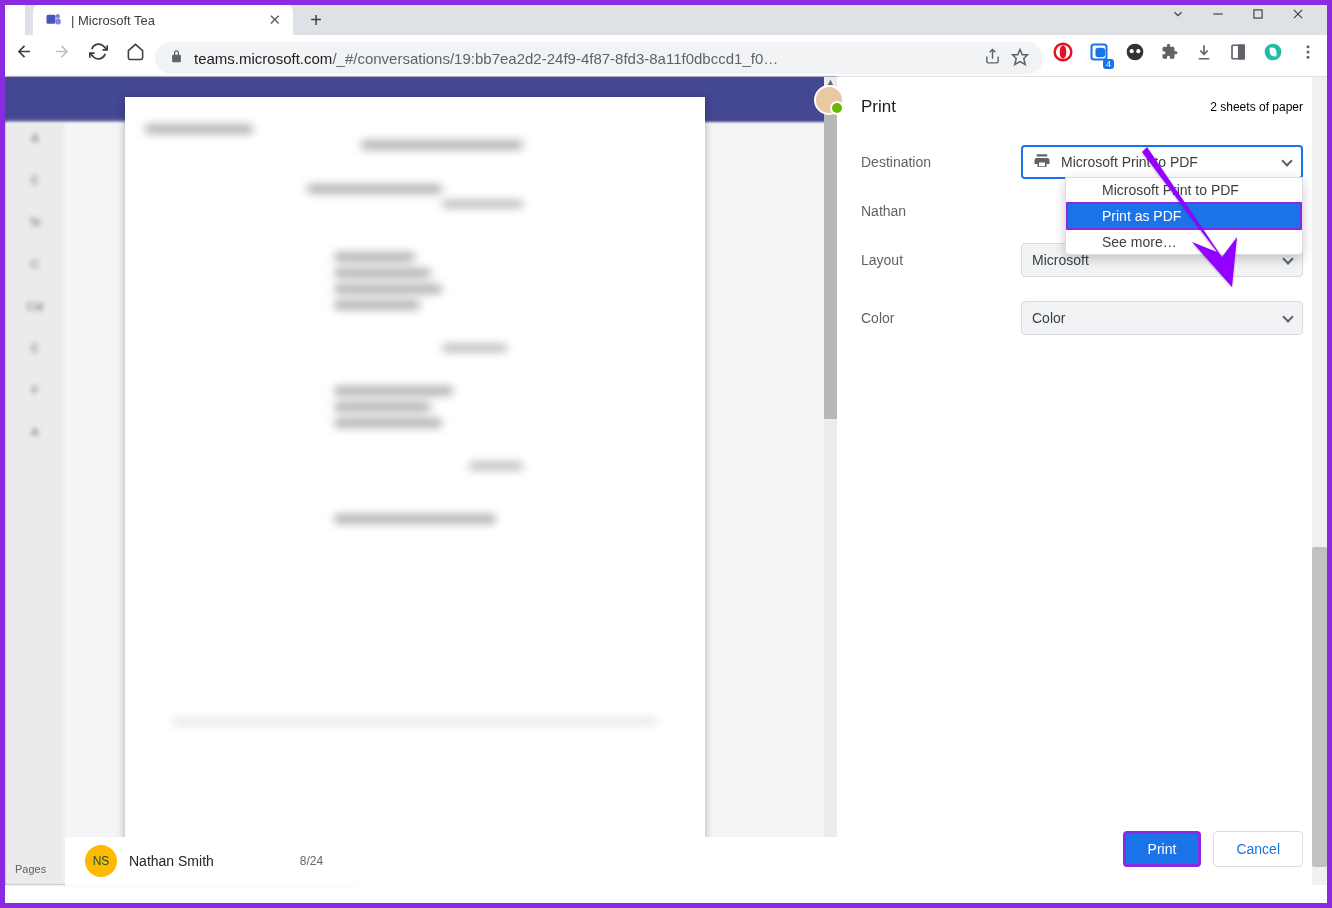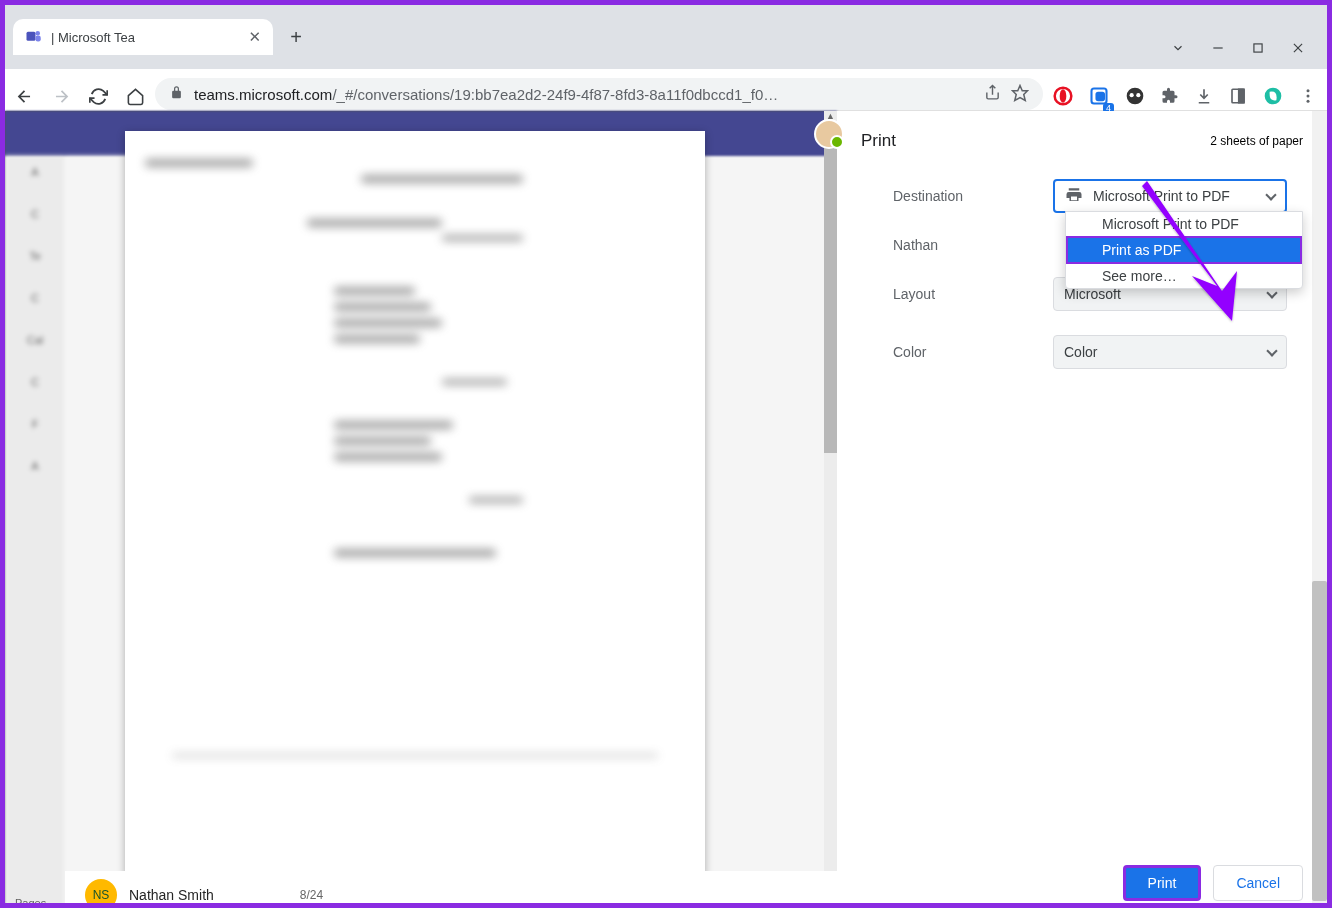--- a/index.html
+++ b/index.html
@@ -1,25 +1,25 @@
 <!DOCTYPE html>
 <html><head>
 <meta charset="utf-8">
 <style>
 * { box-sizing: border-box; margin: 0; padding: 0; }
 body { font-family: "Segoe UI", Arial, sans-serif; background: #fff; width: 1332px; height: 908px; overflow: hidden; position: relative; border: 5px solid #8a2be2; }
-.titlebar { height: 64px; background: #dee1e6; display: flex; align-items: flex-end; }
+.titlebar { height: 30px; background: #dee1e6; display: flex; align-items: flex-end; margin-left: 20px; }
 .tab-strip { display: flex; align-items: center; height: 100%; padding-left: 8px; }
 .tab { background: #fff; height: 36px; border-radius: 10px 10px 0 0; display: flex; align-items: center; padding: 0 12px; min-width: 260px; gap: 8px; font-size: 13px; color: #3c4043; position: relative; }
 .tab .favicon { width: 18px; height: 18px; }
 .tab .close { color: #5f6368; font-size: 15px; margin-left: auto; }
 .newtab { width: 30px; height: 30px; display: flex; align-items: center; justify-content: center; font-size: 20px; color: #3c4043; margin-left: 8px; }
 .window-controls { margin-left: auto; display: flex; align-items: center; gap: 26px; padding: 0 22px 10px 0; color: #3c4043; }
 .window-controls span svg { width: 14px; height: 14px; }
-.toolbar { height: 42px; background: #fff; display: flex; align-items: flex-end; padding: 0 10px; gap: 10px; border-bottom: 1px solid #e0e0e0; }
+.toolbar { height: 42px; background: #fff; display: flex; align-items: flex-start; padding: 7px 10px; gap: 10px; border-bottom: 1px solid #e0e0e0; }
 .nav-icons { display: flex; align-items: center; gap: 18px; color: #5f6368; }
 .nav-icons .disabled { color: #bdc1c6; }
 .address { flex: 1; background: #f1f3f4; border-radius: 20px; height: 32px; display: flex; align-items: center; padding: 0 14px; gap: 10px; color: #3c4043; font-size: 15px; }
 .address .url { flex: 1; white-space: nowrap; overflow: hidden; text-overflow: ellipsis; }
 .ext-icons { display: flex; align-items: center; gap: 16px; color: #5f6368; }
 .ext-icons .badge-wrap { position: relative; }
 .ext-icons .badge { position: absolute; bottom: -3px; right: -5px; background: #1a73e8; color: #fff; font-size: 9px; padding: 0 3px; border-radius: 3px; }
 .content { height: 808px; position: relative; background: #525659; display: flex; }
 .left-side { position: relative; flex: 1; background: #525659; }
 .teams-bg { position: absolute; inset: 0; background: #f5f5f5; filter: blur(1px); }
@@ -33,21 +33,21 @@
 .bottom-chat .av { width: 32px; height: 32px; border-radius: 50%; background: #ffb900; font-size: 12px; display: flex; align-items: center; justify-content: center; color: #14532d; }
 .bottom-chat .name { font-size: 14px; color: #252525; }
 .bottom-chat .date { font-size: 12px; color: #666; margin-left: 74px; }
 .preview-area { position: absolute; top: 20px; left: 120px; width: 580px; height: 745px; background: #fff; box-shadow: 0 2px 8px rgba(0,0,0,0.3); }
 .preview-blur { position: absolute; inset: 20px; filter: blur(5px); opacity: 0.55; }
 .preview-blur .line { background: #555; height: 8px; border-radius: 4px; margin: 8px 0; }
 .print-panel { width: 490px; background: #fff; display: flex; flex-direction: column; position: relative; }
 .print-hdr { display: flex; justify-content: space-between; align-items: center; padding: 20px 24px 16px 24px; }
 .print-hdr h1 { font-size: 17px; font-weight: 400; color: #202124; }
 .print-hdr .sheets { font-size: 12px; color: #000000; }
-.opt-row { display: flex; align-items: center; padding: 12px 40px; margin-left: 16px; }
+.opt-row { display: flex; align-items: center; padding: 12px 24px; }
 .opt-row label { width: 160px; font-size: 14px; color: #5f6368; }
 .opt-row .ctrl { flex: 1; }
 .select-like { height: 34px; border: 1px solid #dadce0; border-radius: 4px; background: #f1f3f4; display: flex; align-items: center; padding: 0 10px; font-size: 14px; color: #3c4043; justify-content: space-between; }
 .select-like.active { background: #fff; border: 2px solid #1a73e8; }
 .select-like .left { display: flex; align-items: center; gap: 10px; }
 .chev { border: solid #5f6368; border-width: 0 2px 2px 0; display: inline-block; padding: 3px; transform: rotate(45deg); margin-top: -3px; }
 .dropdown { position: absolute; top: 100px; right: 24px; width: 238px; background: #fff; border: 1px solid #dadce0; border-radius: 0 0 4px 4px; box-shadow: 0 4px 12px rgba(0,0,0,0.2); z-index: 10; }
 .dropdown .item { padding: 4px 12px 4px 36px; font-size: 14px; color: #3c4043; cursor: pointer; }
 .dropdown .item.sel { background: #1a73e8; color: #fff; border: 2px solid #8a2be2; padding-left: 34px; }
 .more-settings { display: flex; justify-content: space-between; align-items: center; padding: 20px 24px; border-top: 1px solid #e8eaed; margin-top: 10px; }

